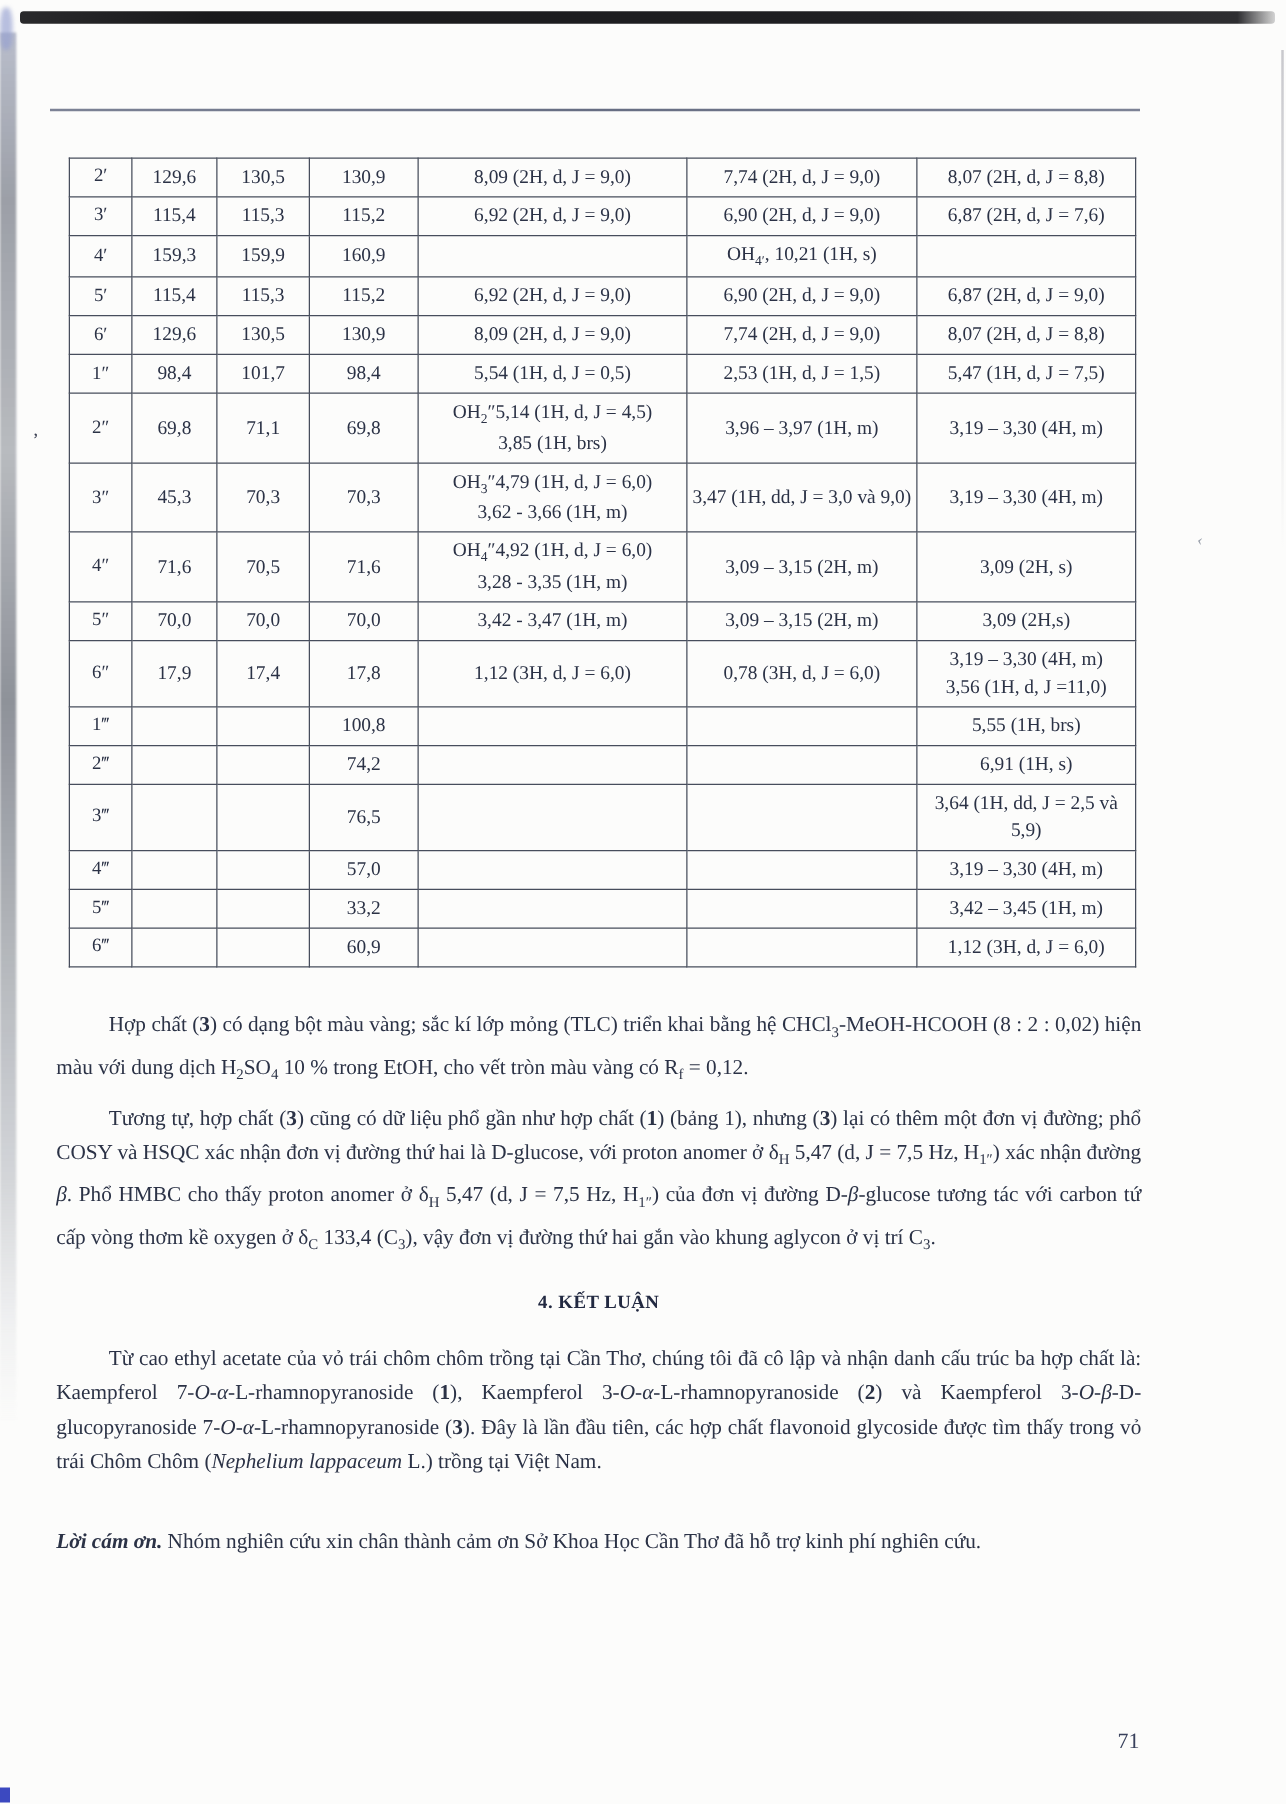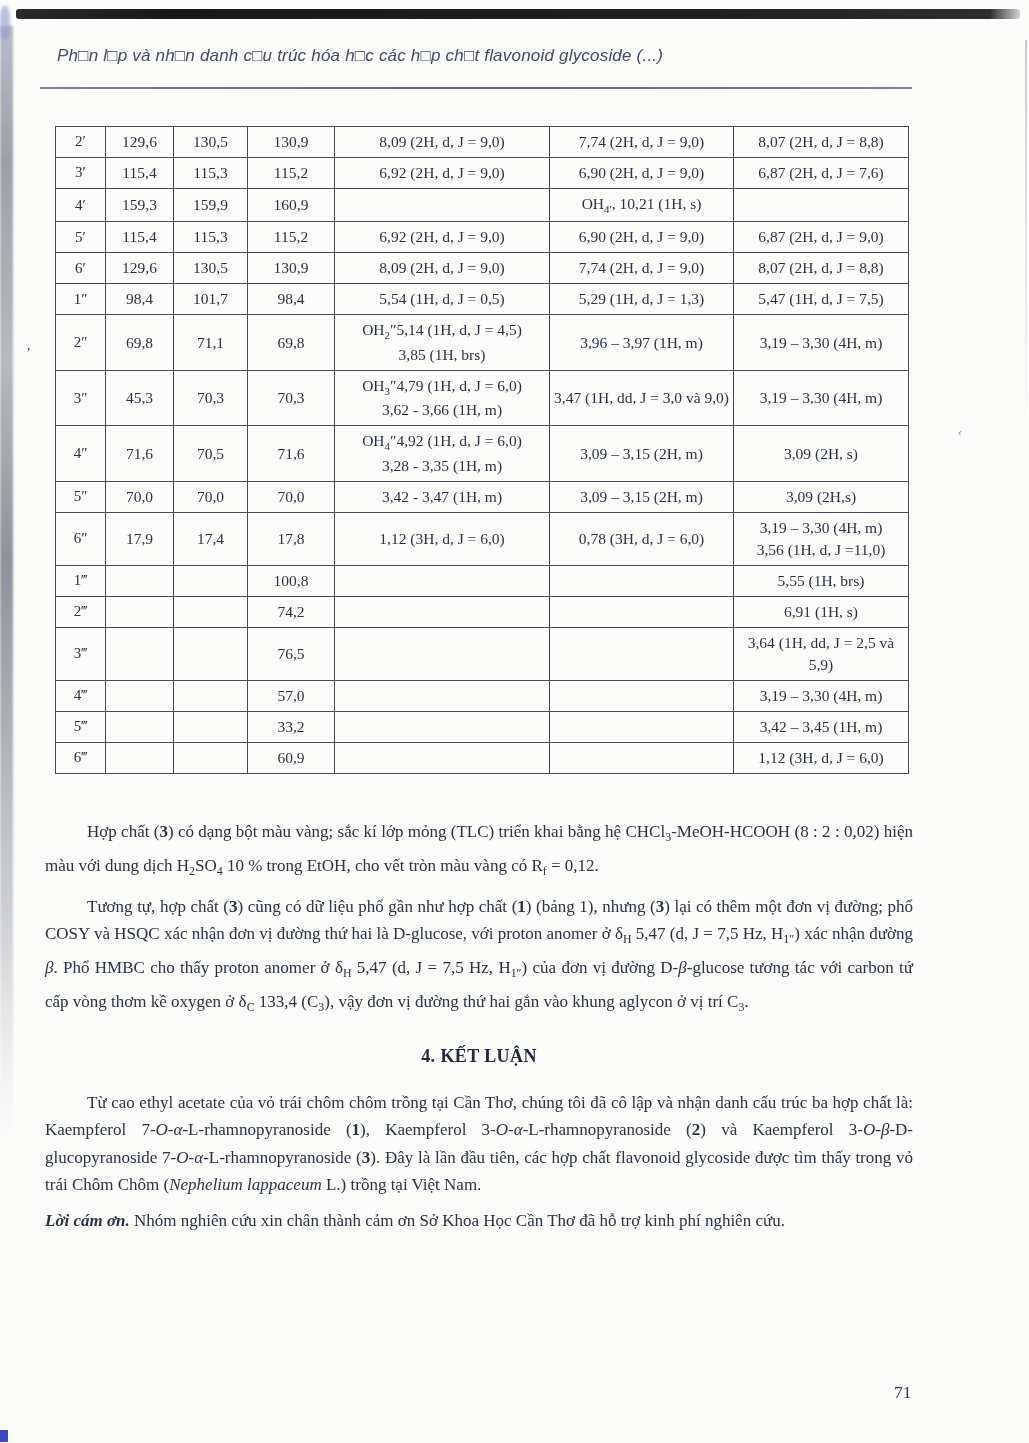--- a/index.html
+++ b/index.html
@@ -77,46 +77,45 @@
   }
   table.nmr td:first-child{font-size:15px;}
   sub{font-size:70%;}
   sup{font-size:70%;}
 
   .content p{
     margin:0 0 7px 0;
     font-size:17px;line-height:27.5px;
     text-align:justify;text-indent:42px;color:#2b3246;
   }
-  p.first-after-table{margin-top:44px;}
+  p.first-after-table{margin-top:32px;}
   h2.section-heading{
     margin:24px 0 22px 0;text-align:center;
-    font-size:18px;font-weight:bold;color:#222941;letter-spacing:.4px;
-  }
-  p.ack{margin-top:8px;text-indent:0;}
+    font-size:15px;font-weight:bold;color:#222941;letter-spacing:.4px;
+  }
+  p.ack{margin-top:36px;text-indent:0;}
 
   .page-number{
     position:absolute;left:874px;top:1382px;
     font-size:17.5px;color:#39415c;margin-left:20px;
   }
 </style>
 </head>
 <body>
 
 <div class="page">
 
   <div class="artifact-top-bar"></div>
   <div class="artifact-left-strip"></div>
   <div class="artifact-corner-smudge"></div>
   <div class="artifact-bottom-mark"></div>
   <div class="artifact-right-line"></div>
   <div class="artifact-quote-mark">’</div>
   <div class="artifact-right-tick">‹</div>
 
-  <div class="running-head">Ph□n l□p và nh□n danh c□u trúc hóa h□c các h□p ch□t flavonoid glycoside (...)</div>
   <div class="head-rule"></div>
 
   <div class="content">
 
     <table class="nmr">
       <colgroup>
         <col style="width:50px">
           <col style="width:68px">
           <col style="width:74px">
         <col style="width:87px">
@@ -169,21 +168,21 @@
             <td>8,09 (2H, d, J = 9,0)</td>
             <td>7,74 (2H, d, J = 9,0)</td>
             <td>8,07 (2H, d, J = 8,8)</td>
           </tr>
           <tr>
             <td>1″</td>
             <td>98,4</td>
             <td>101,7</td>
             <td>98,4</td>
             <td>5,54 (1H, d, J = 0,5)</td>
-            <td>5,29 (1H, d, J = 1,3)</td>
+            <td>2,53 (1H, d, J = 1,5)</td>
             <td>5,47 (1H, d, J = 7,5)</td>
           </tr>
           <tr>
             <td>2″</td>
             <td>69,8</td>
             <td>71,1</td>
             <td>69,8</td>
             <td>OH<sub>2</sub>″5,14 (1H, d, J = 4,5)<br>3,85 (1H, brs)</td>
             <td>3,96 – 3,97 (1H, m)</td>
             <td>3,19 – 3,30 (4H, m)</td>

